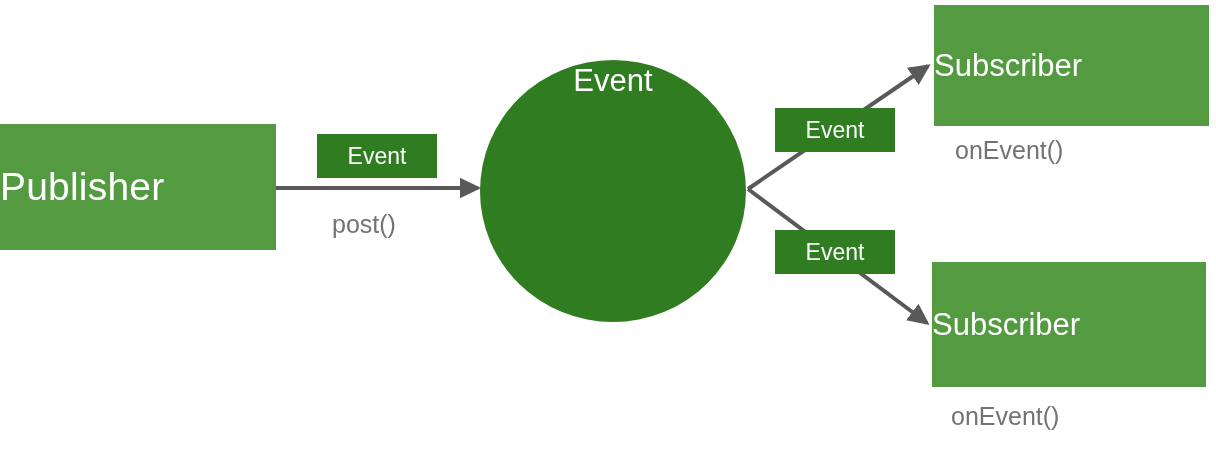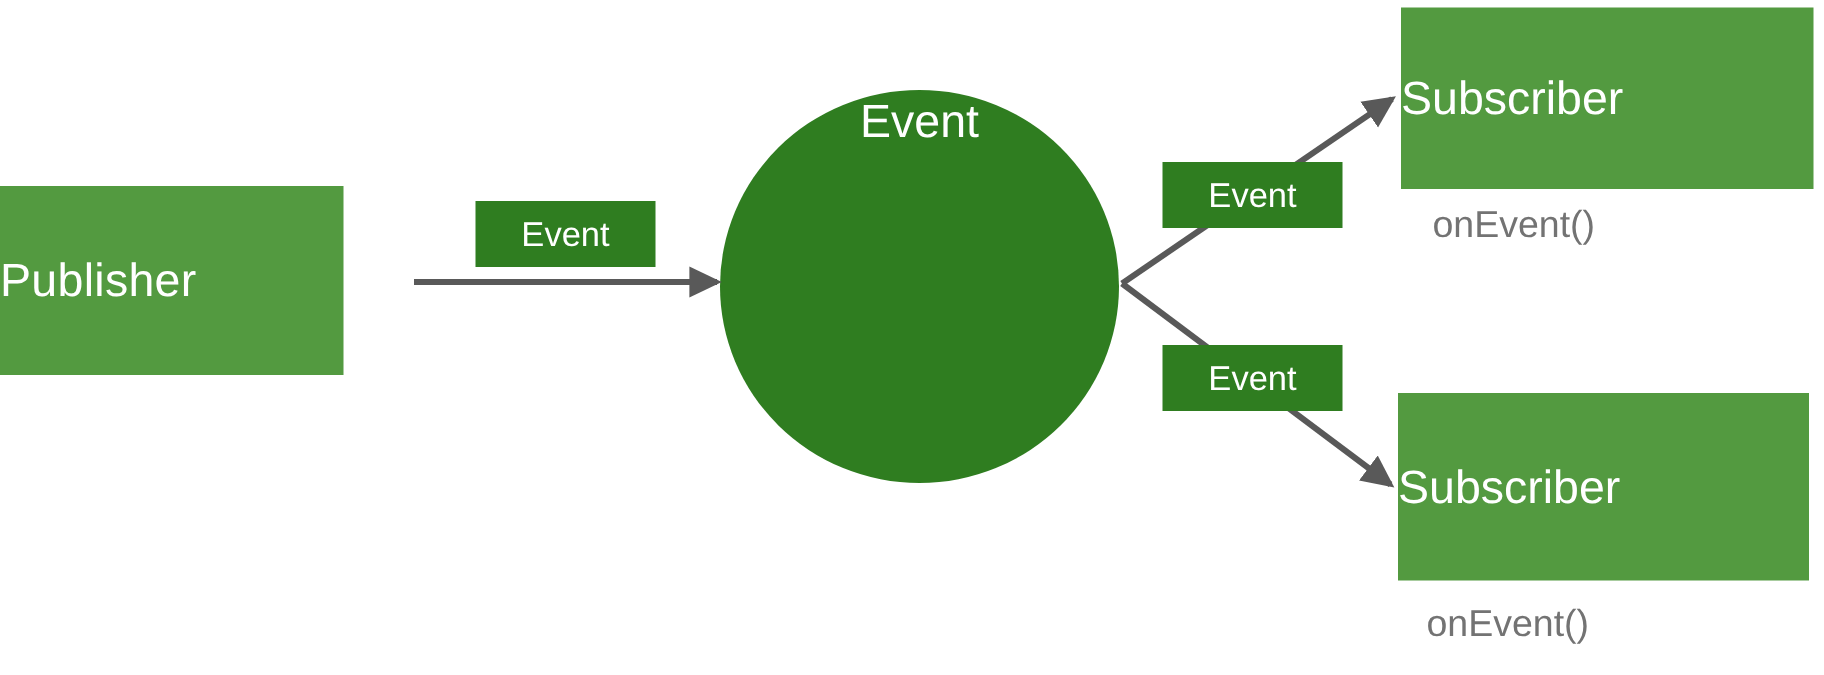--- a/index.html
+++ b/index.html
@@ -27,24 +27,24 @@
     font-family: "Liberation Sans", sans-serif;
     font-weight: 400;
     box-sizing: border-box;
     line-height: 1.15;
     text-align: center;
   }
   
   #publisher-box {
     left: 0px;
     top: 124px;
-    width: 229px;
+    width: 276px;
     height: 126px;
     background: #539A40;
-    font-size: 31px;
+    font-size: 39px;
     letter-spacing: 0.2px;
   }
   
   #eventbus-circle {
     left: 480px;
     top: 60px;
     width: 266px;
     height: 262px;
     border-radius: 50%;
     background: #2F7D20;
@@ -166,18 +166,19 @@
   </div>
 
   <div class="event-tag" id="event-tag-sub-top">
     <span>Event</span>
   </div>
 
   <div class="event-tag" id="event-tag-sub-bottom">
     <span>Event</span>
   </div>
 
+  <div class="method-label" id="post-label">post()</div>
 
   <div class="method-label" id="onevent-top-label">onEvent()</div>
 
   <div class="method-label" id="onevent-bottom-label">onEvent()</div>
 
 </div>
 
 </body></html>

